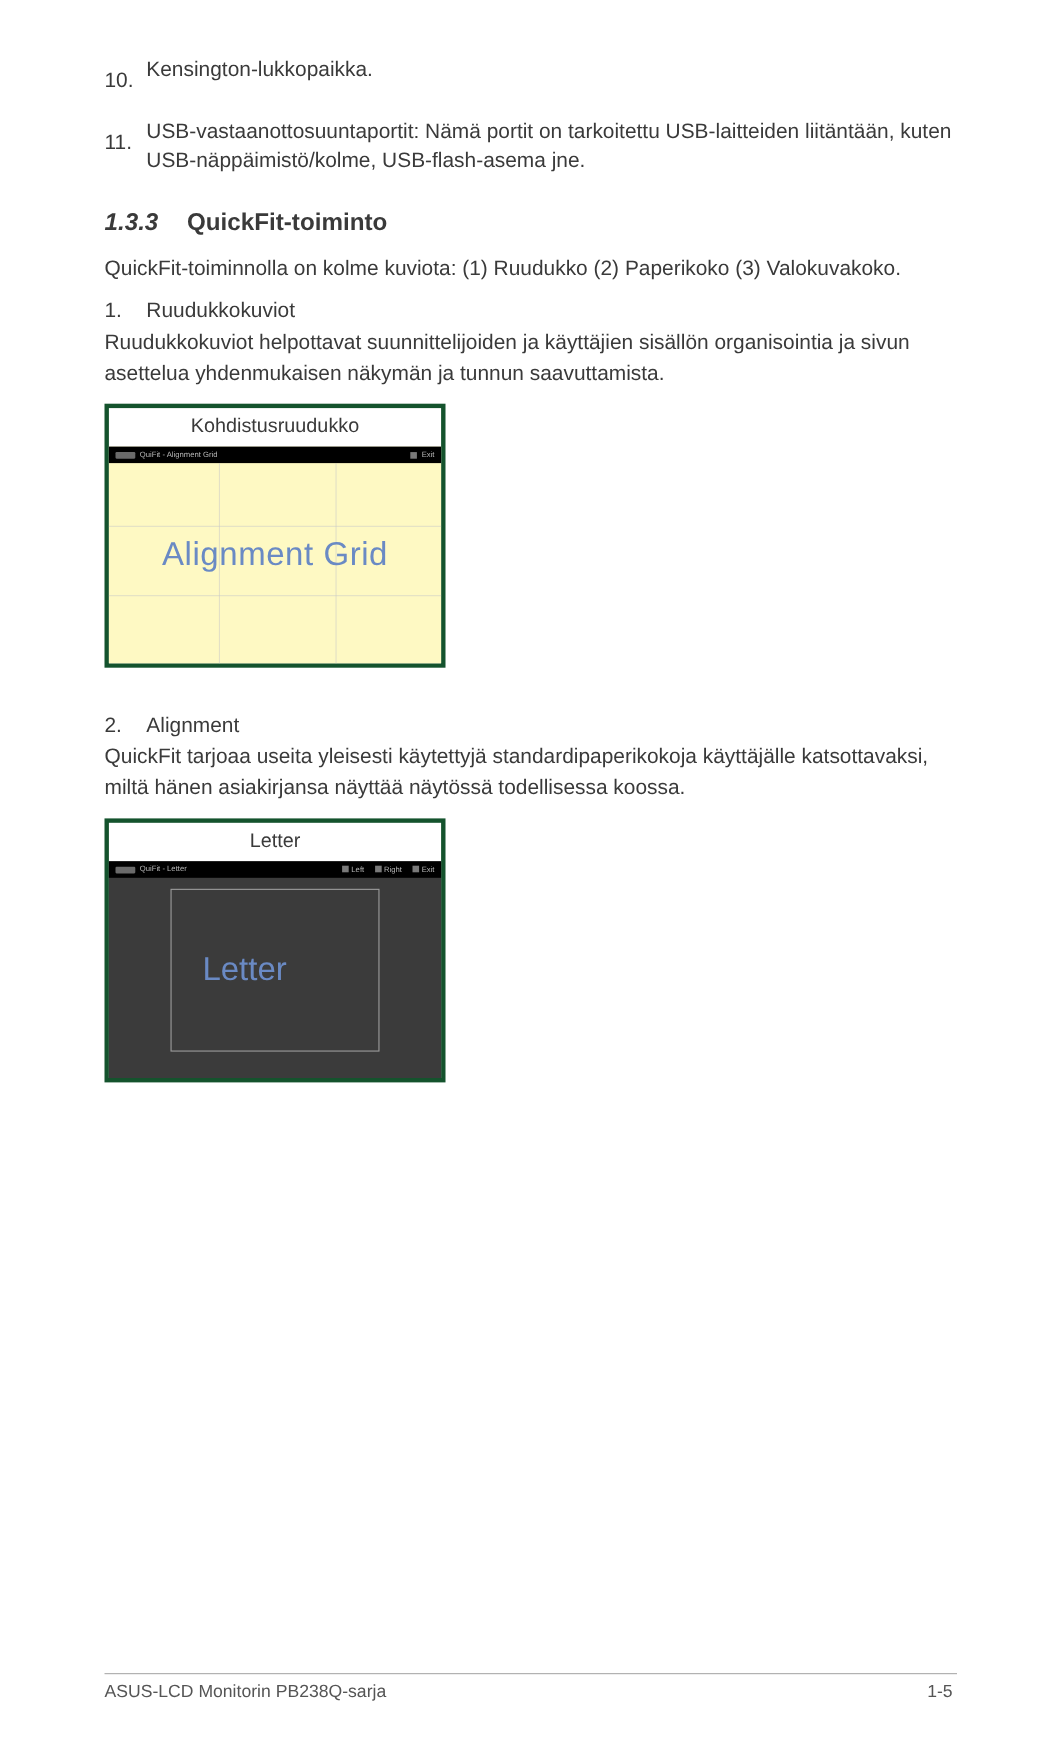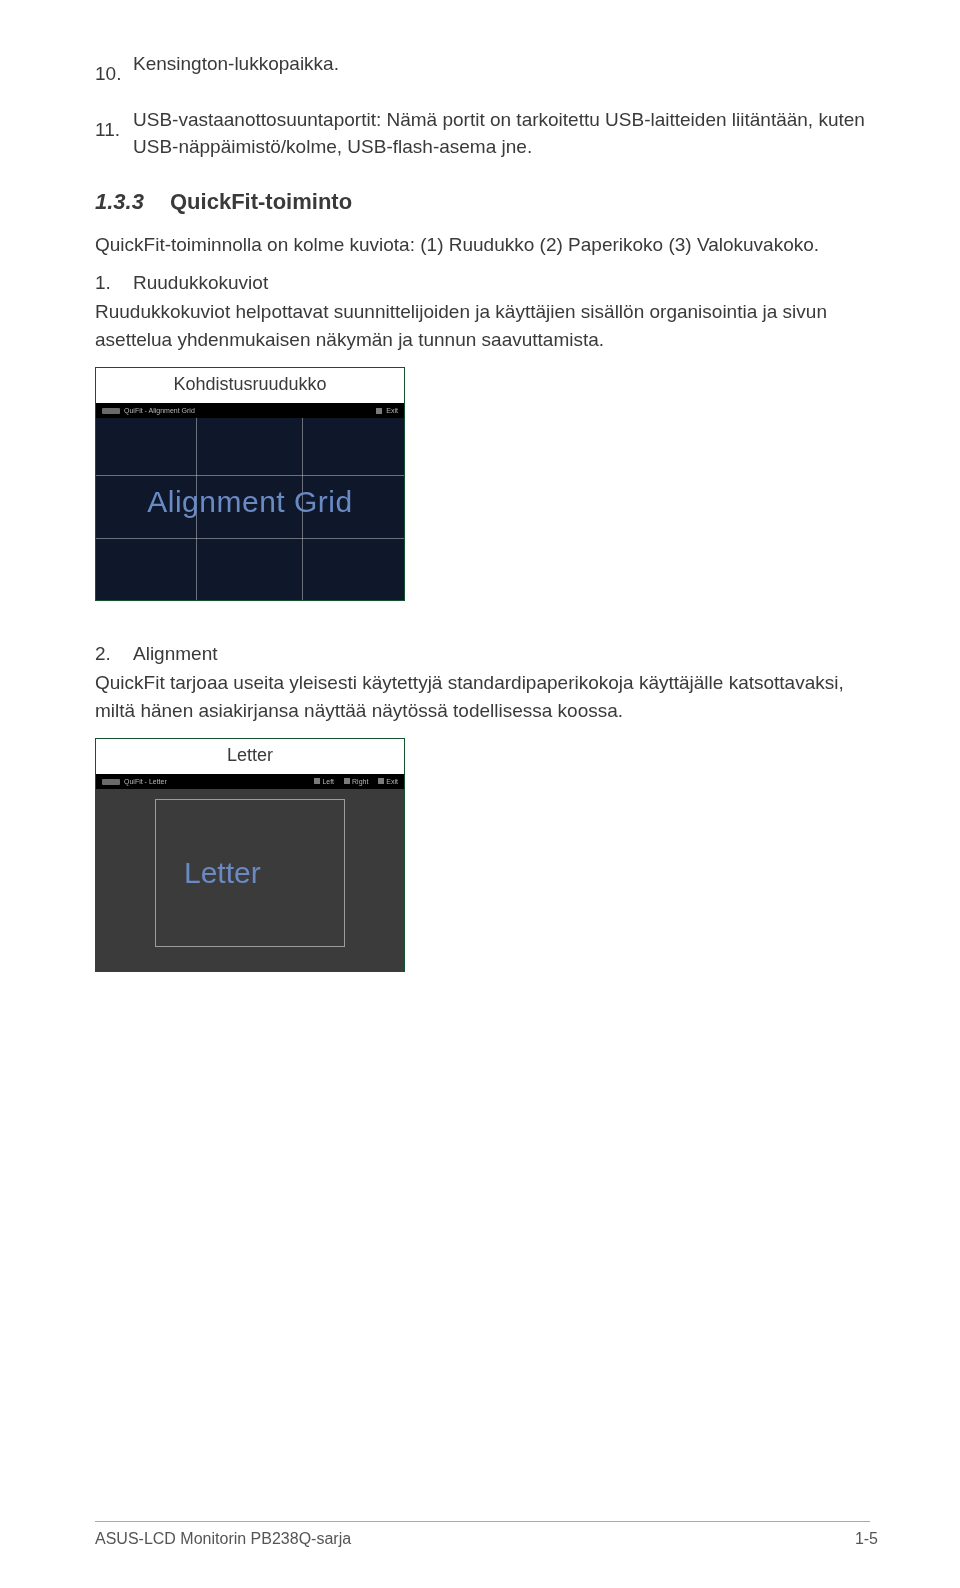--- a/index.html
+++ b/index.html
@@ -38,35 +38,35 @@
     margin-bottom: 14px;
   }
   .sub-heading {
     display: flex;
     font-size: 19px;
     margin-top: 8px;
     margin-bottom: 4px;
   }
   .sub-num { width: 38px; flex-shrink: 0; }
   .figure-box {
-    border: 1px solid #14532d;
+    border: 4px solid #14532d;
     width: 310px;
     margin-top: 4px;
     margin-bottom: 42px;
   }
   .figure-caption {
     text-align: center;
     font-size: 18px;
     padding: 6px 0 8px;
     color: #3a3a3a;
   }
   
   .align-fig {
     height: 197px;
-    background: #0f172a;
+    background: #fef9c3;
     position: relative;
     display: flex;
     align-items: center;
     justify-content: center;
   }
   .align-fig .topbar {
     position: absolute;
     top: 0; left: 0; right: 0;
     height: 15px;
     background: #000;
@@ -132,21 +132,21 @@
   }
   
   .footer-rule {
     position: absolute;
     left: 95px; right: 90px;
     bottom: 66px;
     border-top: 1px solid #aaa;
   }
   .footer {
     position: absolute;
-    left: 95px; right: 82px;
+    left: 95px; right: 94px;
     bottom: 40px;
     display: flex;
     justify-content: space-between;
     font-size: 16px;
     color: #555;
   }
   .tb-icon { display:inline-block; width:6px; height:6px; background:#7a7a7a; }
 </style>
 </head>
 <body>

